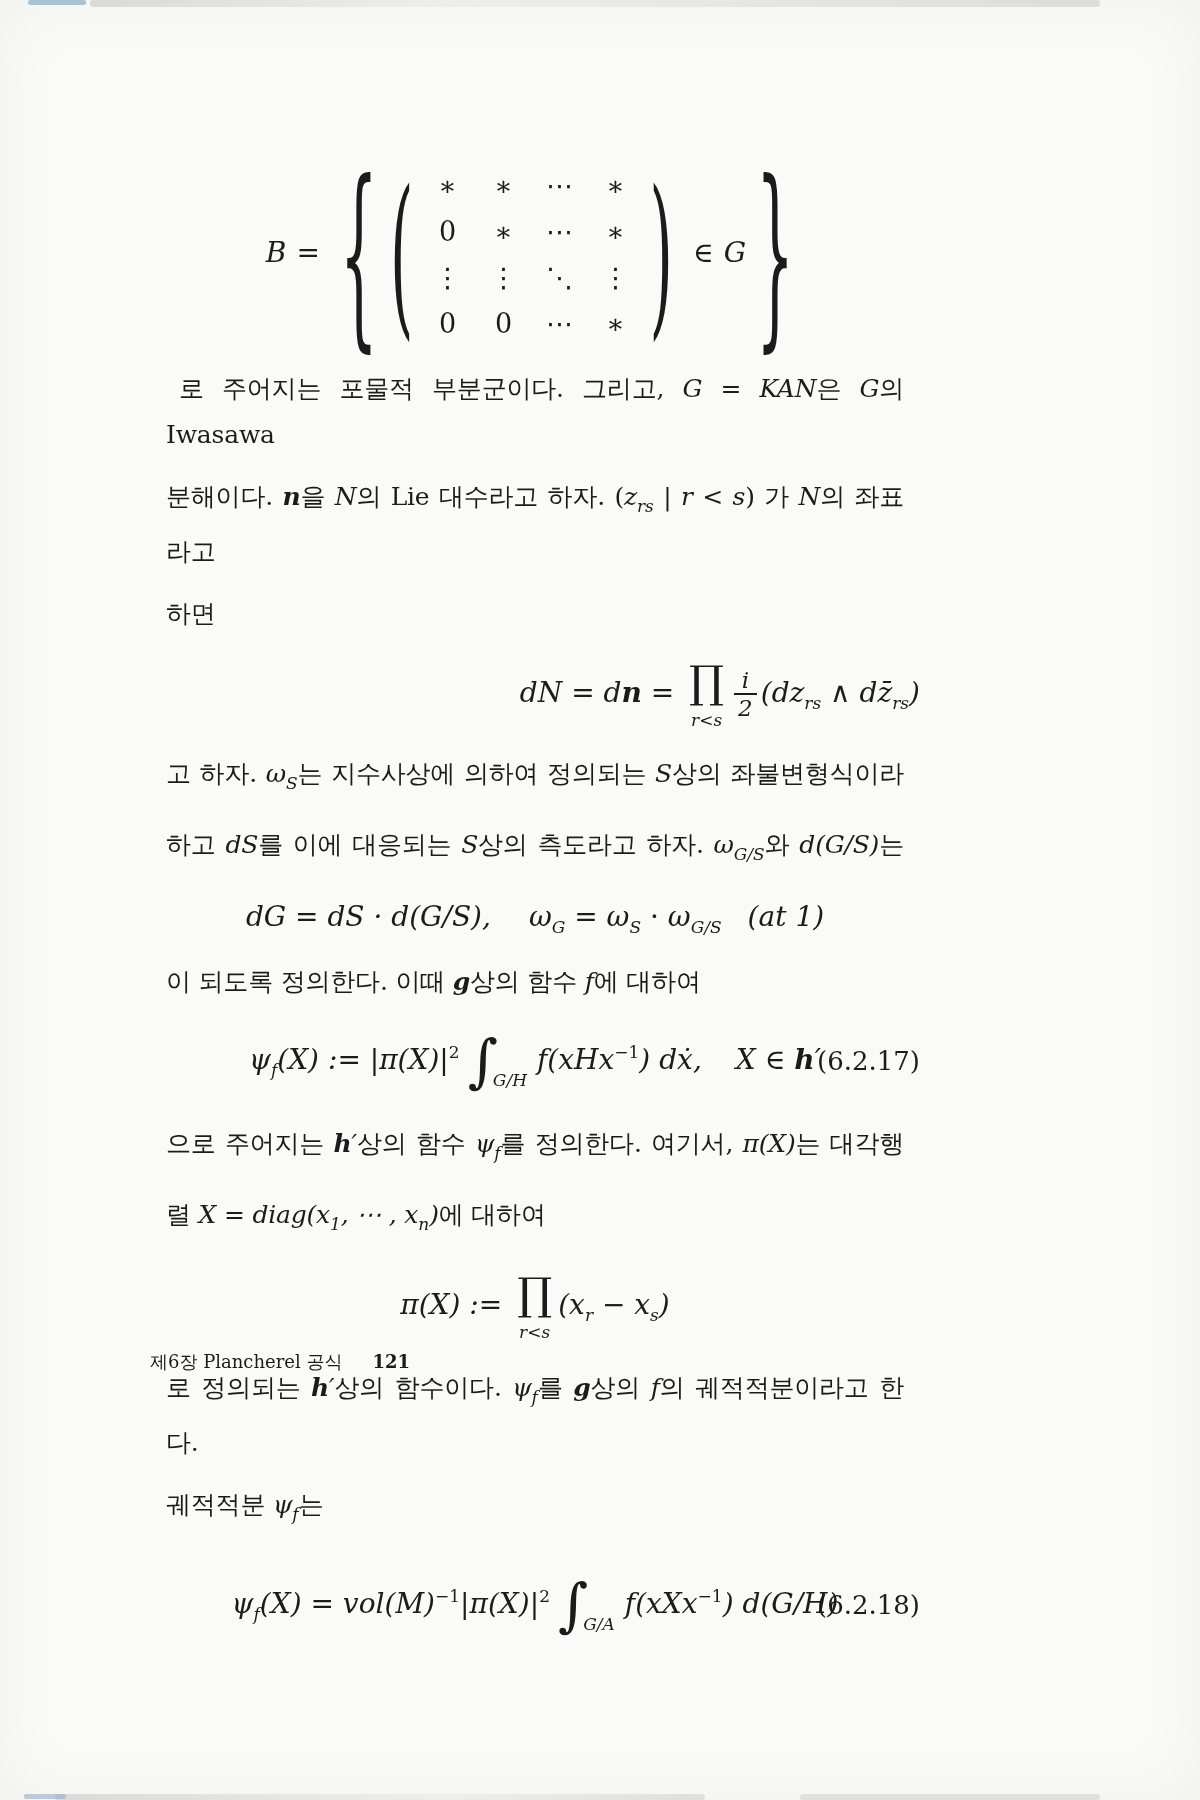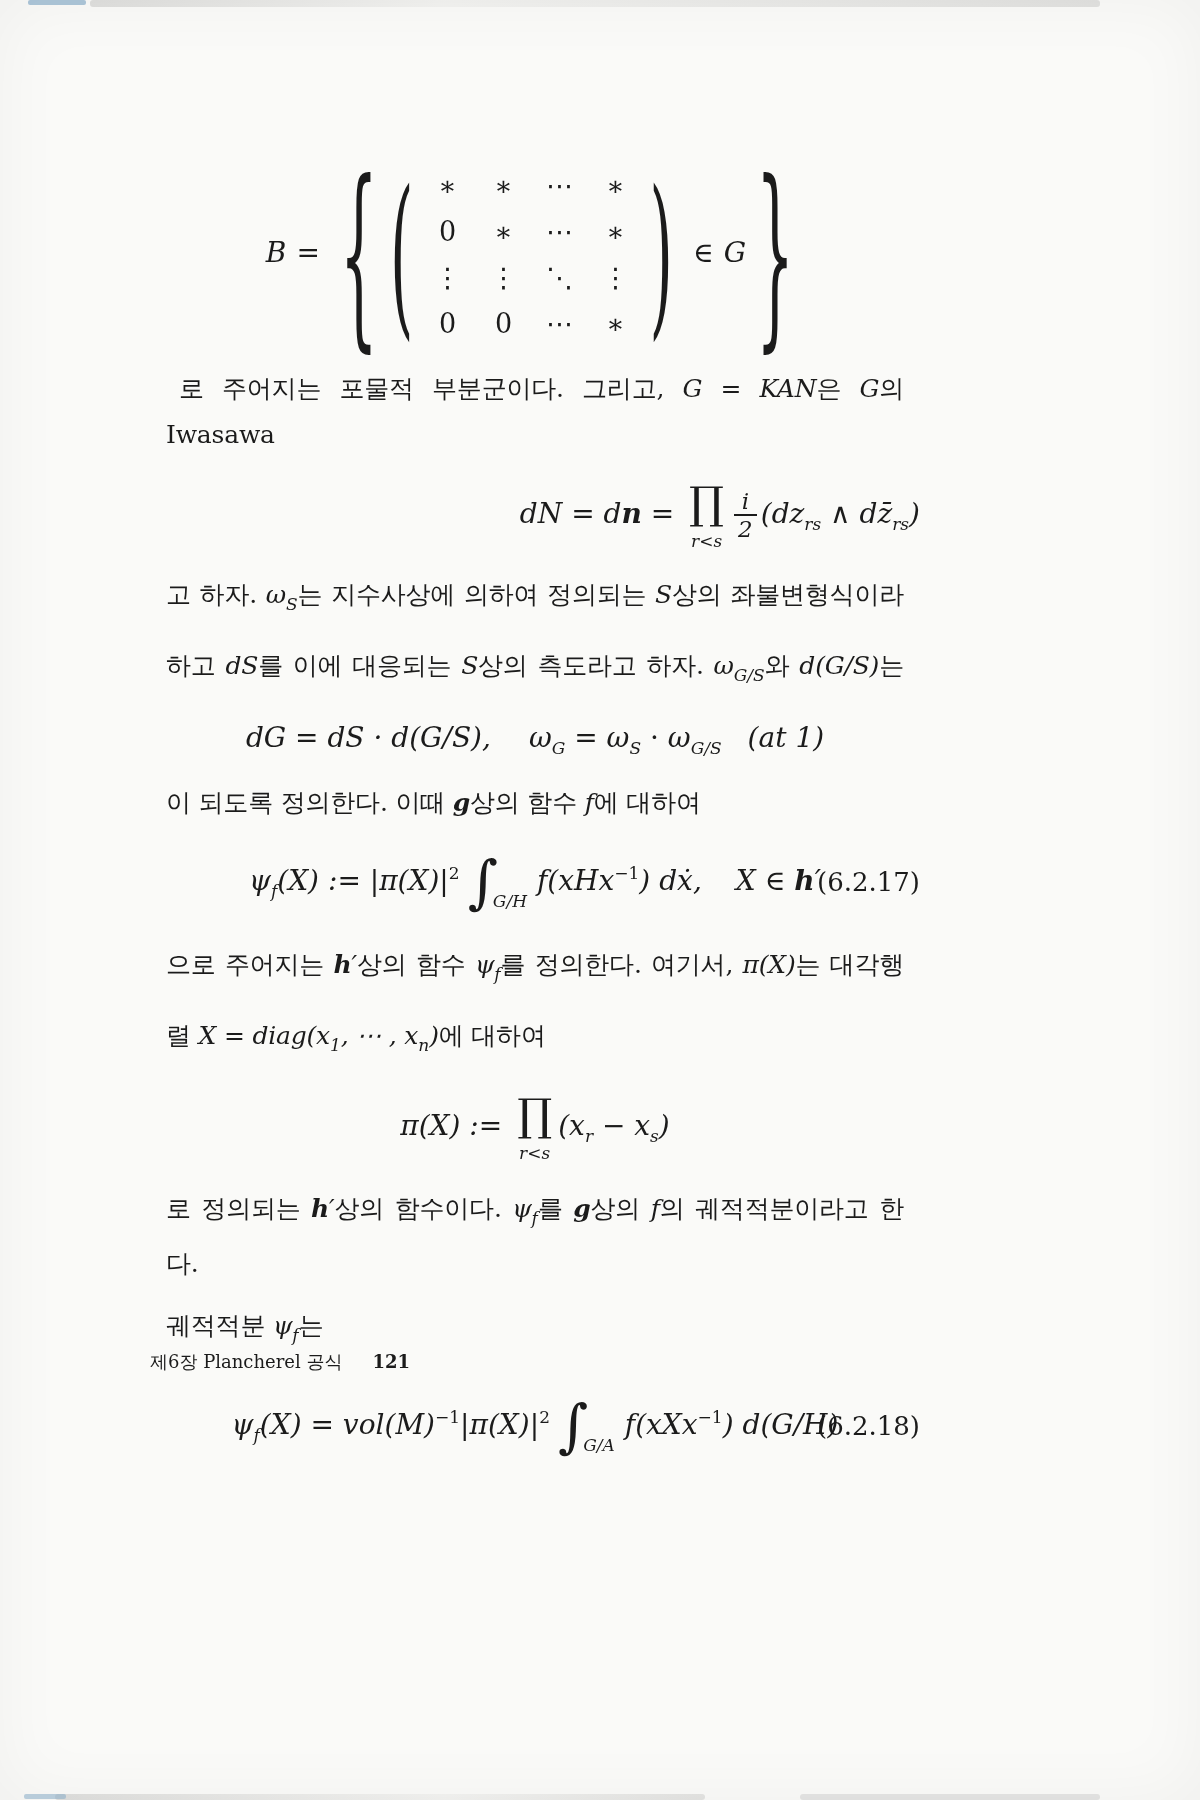--- a/index.html
+++ b/index.html
@@ -108,20 +108,22 @@
             <span class="mcell">⋱</span>
             <span class="mcell">⋮</span>
             <span class="mcell">0</span>
             <span class="mcell">0</span>
             <span class="mcell">⋯</span>
             <span class="mcell">∗</span>
           </span><span class="delim paren">)</span><span class="memb">∈</span><span class="m">G</span><span class="delim brace">}</span></span>
     </div>
 
     <p class="bl jl ind"><span class="k">로 주어지는 포물적 부분군이다. 그리고, </span><span class="m">G = KAN</span><span class="k">은 </span><span class="m">G</span><span class="k">의 Iwasawa</span></p>
+    <p class="bl jl"><span class="k">분해이다. </span><span class="fk">n</span><span class="k">을 </span><span class="m">N</span><span class="k">의 Lie 대수라고 하자. (</span><span class="m">z</span><span class="s-sub">rs</span><span class="k"> | </span><span class="m">r &lt; s</span><span class="k">) 가 </span><span class="m">N</span><span class="k">의 좌표라고</span></p>
+    <p class="bl"><span class="k">하면</span></p>
 
     <div class="display d-eq">
       <span class="eqrow"><span class="m">dN = d</span><span class="fk">n</span><span class="k"> = </span><span class="bigop">
             <span class="op-glyph">∏</span>
             <span class="op-limits">r&lt;s</span>
           </span><span class="frac">
             <span class="fnum">i</span>
             <span class="fbar"></span>
             <span class="fden">2</span>
           </span><span class="m">(dz</span><span class="s-sub">rs</span><span class="m"> ∧ d</span><span class="m">z̄</span><span class="s-sub">rs</span><span class="m">)</span></span>

